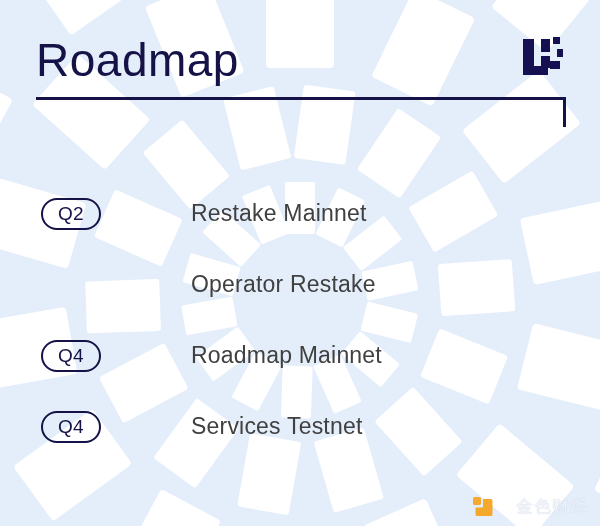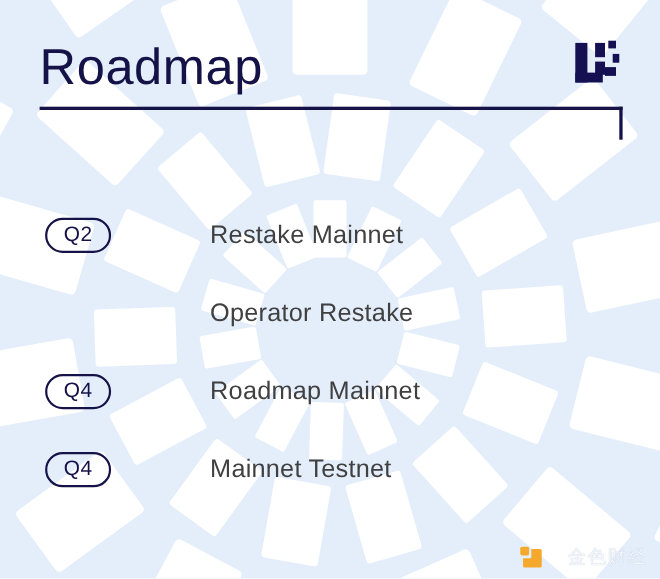--- a/index.html
+++ b/index.html
@@ -239,21 +239,21 @@
       <div class="milestone-label">Operator Restake</div>
     </div>
 
     <div class="roadmap-row">
       <div class="quarter-badge">Q4</div>
       <div class="milestone-label">Roadmap Mainnet</div>
     </div>
 
     <div class="roadmap-row">
       <div class="quarter-badge">Q4</div>
-      <div class="milestone-label">Mainnet Testnet</div>
+      <div class="milestone-label">Services Testnet</div>
     </div>
 
   </div>
 
   <div id="watermark">
     <svg id="watermark-mark" viewBox="0 0 22 22" xmlns="http://www.w3.org/2000/svg" aria-hidden="true">
       <g fill="#f5a623">
         <rect x="1" y="1" width="8" height="8" rx="1.5"></rect>
         <path d="M11 3 h8 a1.5 1.5 0 0 1 1.5 1.5 v14 a1.5 1.5 0 0 1 -1.5 1.5 h-14 a1.5 1.5 0 0 1 -1.5 -1.5 v-7 h6.5 a1 1 0 0 0 1 -1 z"></path>
       </g>

